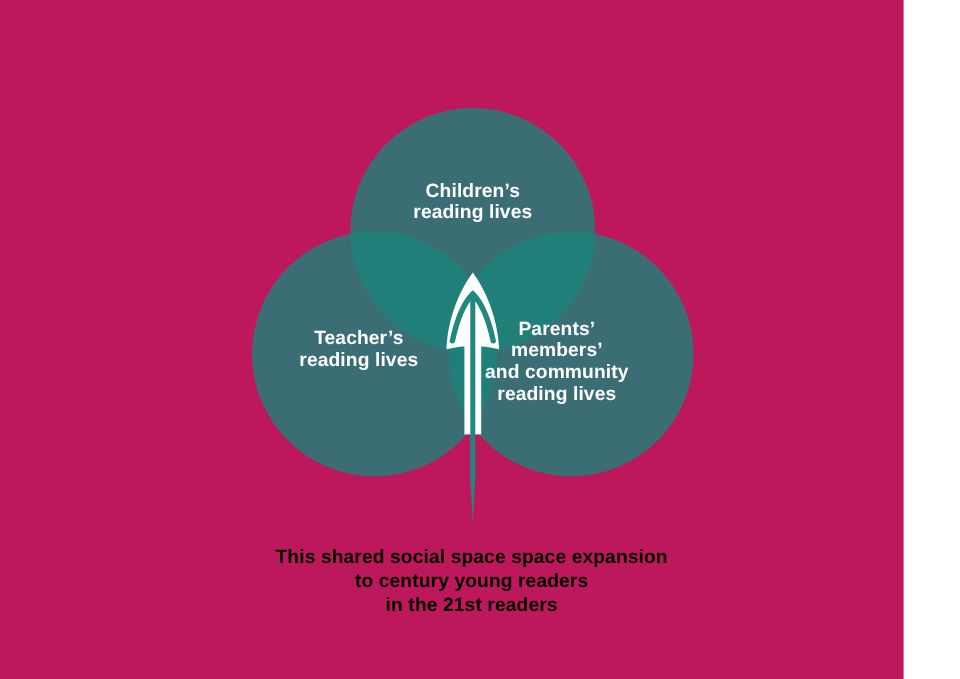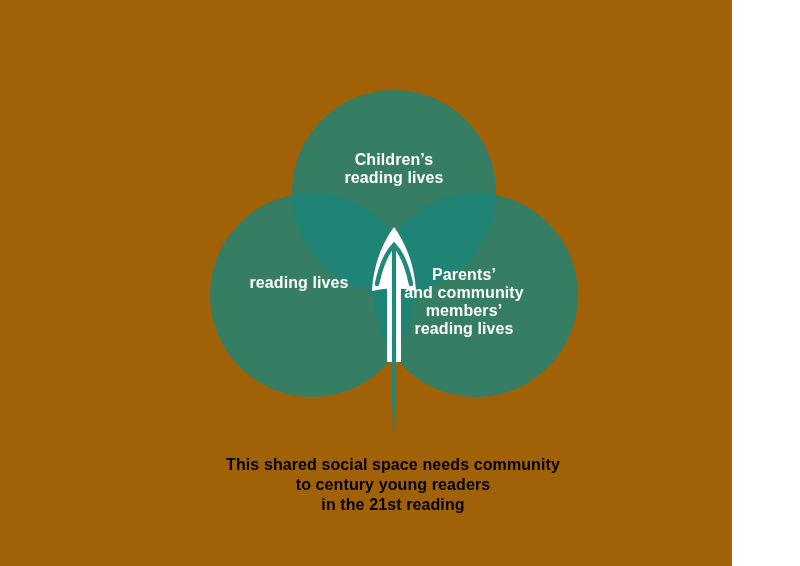--- a/index.html
+++ b/index.html
@@ -4,23 +4,24 @@
 <style>
   html, body {
     margin: 0;
     padding: 0;
     background: #ffffff;
   }
   .stage {
     position: relative;
     width: 732px;
     height: 566px;
-    background: #a16207;
+    background: #be185d;
     overflow: hidden;
     font-family: "Liberation Sans", sans-serif;
+    padding-left: 21px;
   }
   .stage svg {
     position: absolute;
     left: 0;
     top: 0;
   }
   .vlabel {
     position: absolute;
     width: 220px;
     text-align: center;
@@ -65,29 +66,30 @@
       <polygon points="391.9,246 396.1,246 396.1,398 394,436 391.9,398" fill="#21887E"></polygon>
     </g>
   </svg>
 
   <div class="vlabel" id="label-children">
     <div>Children’s</div>
     <div>reading lives</div>
   </div>
 
   <div class="vlabel" id="label-teachers">
+    <div>Teacher’s</div>
     <div>reading lives</div>
   </div>
 
   <div class="vlabel" id="label-parents">
     <div>Parents’</div>
+    <div>members’</div>
     <div>and community</div>
-    <div>members’</div>
     <div>reading lives</div>
   </div>
 
   <div class="caption">
-    <div>This shared social space needs community</div>
+    <div>This shared social space space expansion</div>
     <div>to century young readers</div>
-    <div>in the 21st reading</div>
+    <div>in the 21st readers</div>
   </div>
 
 </div>
 
 </body></html>

